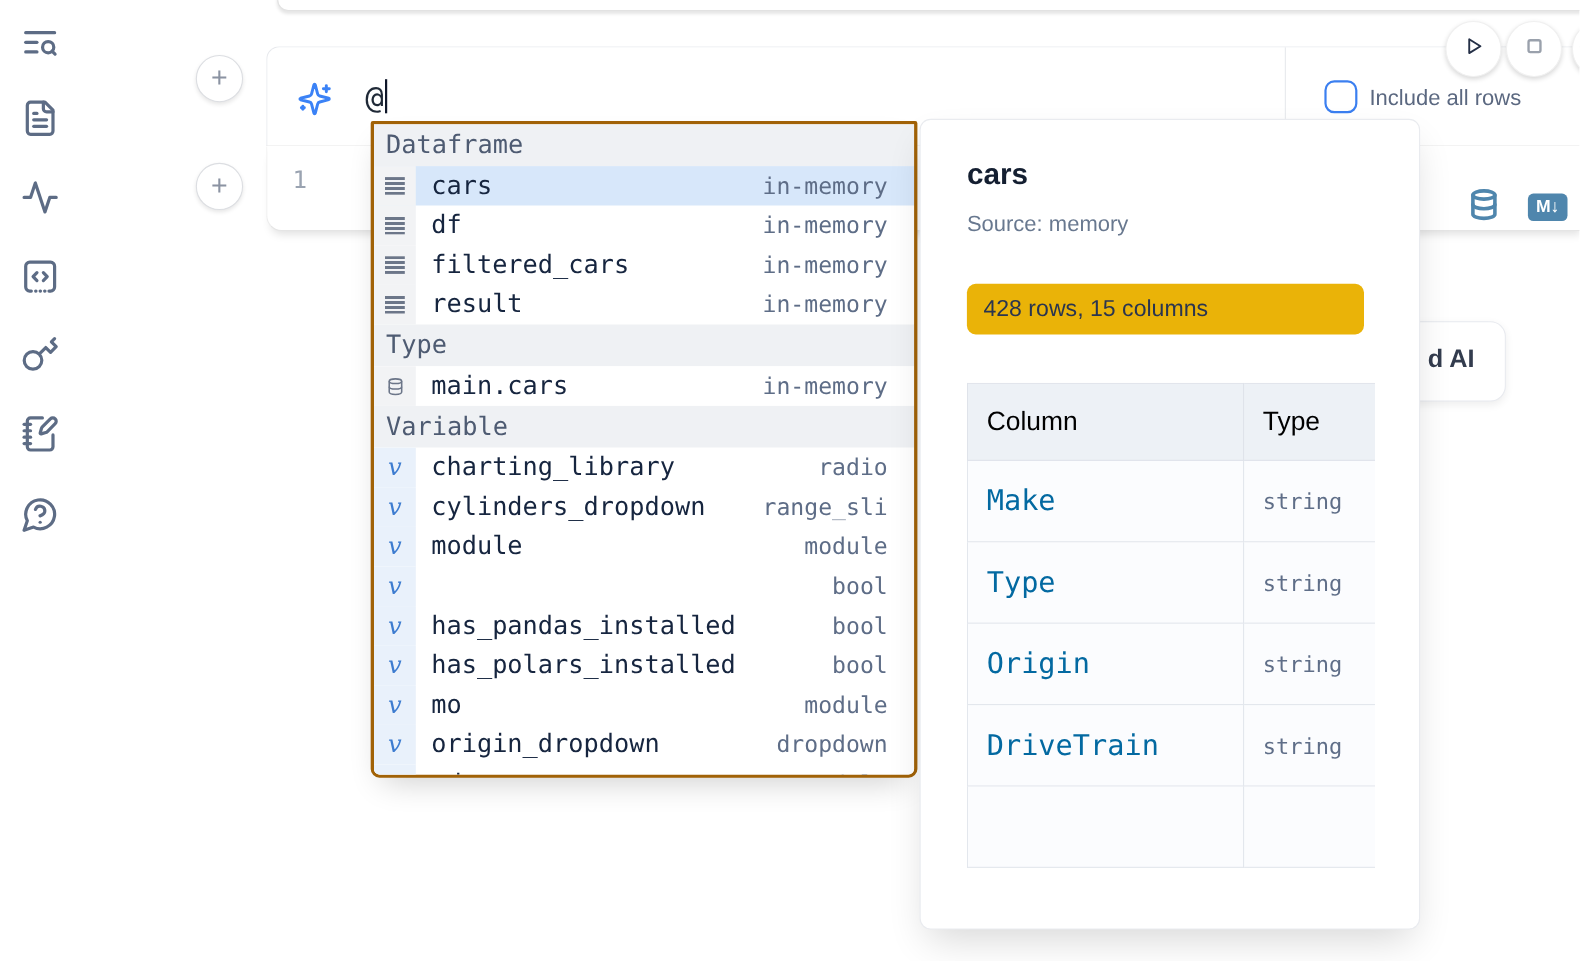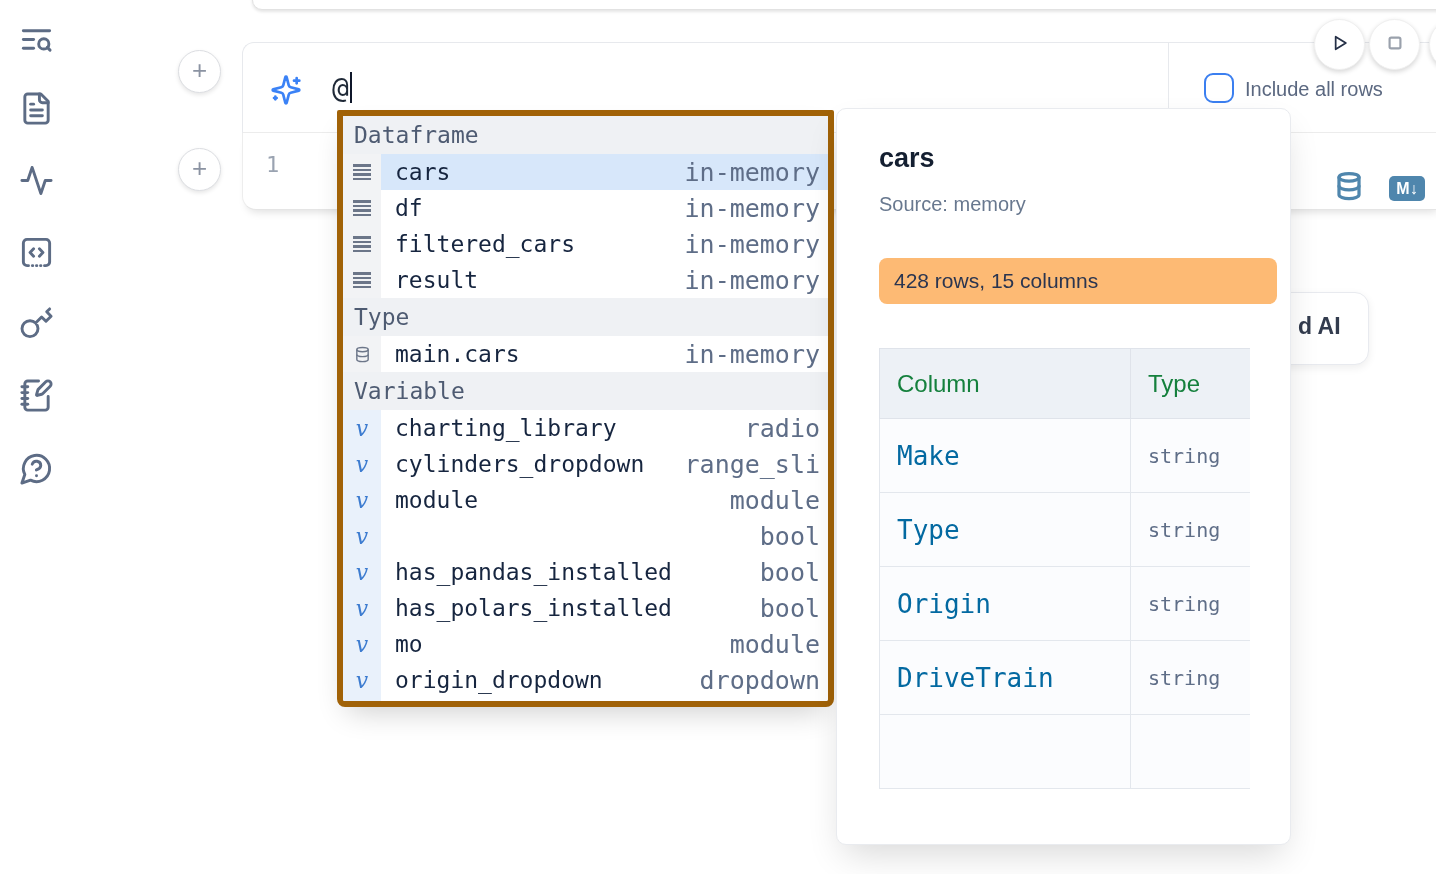--- a/index.html
+++ b/index.html
@@ -56,51 +56,51 @@
           text-align:center;cursor:pointer;}
 
   
   .ai-btn{position:absolute;left:1151px;top:292px;width:216px;height:71px;background:#fff;
           border:1px solid #e8eaef;border-radius:14px;box-shadow:0 3px 8px rgba(0,0,0,.07);
           z-index:10;cursor:pointer;}
   .ai-btn span{position:absolute;left:146px;top:20px;font-size:23px;font-weight:bold;color:#333c4e;}
 
   
   .completion{position:absolute;left:337px;top:110px;width:497px;height:597px;background:#fff;
-              z-index:30;border:6px solid #a16207;border-radius:2px 2px 8px 8px;
+              z-index:30;border:3px solid #a16207;border-radius:2px 2px 8px 8px;
               box-shadow:0 14px 28px -10px rgba(0,0,0,.20);overflow:hidden;box-sizing:border-box;
               font-family:"DejaVu Sans Mono",monospace;}
   .c-section{height:38px;background:#eff1f4;color:#4e5b72;font-size:23px;line-height:38px;
              padding-left:11px;}
   .c-row{height:36px;display:flex;align-items:center;background:#fff;cursor:pointer;}
   .c-row.selected{background:#d7e7fa;}
   .c-gutter{width:38px;height:36px;flex:none;background:#f2f3f5;display:flex;
             align-items:center;justify-content:center;}
   .c-gutter.variable{background:#e9f1fb;color:#3d7cd0;
                      font:italic 22px "DejaVu Serif",serif;}
   .c-gutter .rows-glyph{width:18px;height:16px;
       background:repeating-linear-gradient(to bottom,#6c7689 0 2.6px,transparent 2.6px 4.6px);}
   .c-gutter svg{width:17px;height:19px;stroke:#6c7689;fill:none;stroke-width:2;}
   .c-name{margin-left:14px;font-size:23px;color:#16253f;white-space:pre;}
-  .c-type{margin-left:auto;padding-right:8px;font-size:25px;color:#5e6d87;white-space:pre;
+  .c-type{margin-left:auto;padding-right:24px;font-size:21px;color:#5e6d87;white-space:pre;
           overflow:hidden;}
 
   
   .popup{position:absolute;left:836px;top:108px;width:455px;height:737px;background:#fff;
          border:1px solid #e9ebef;border-radius:10px;z-index:40;box-sizing:border-box;
          box-shadow:0 16px 36px -8px rgba(0,0,0,.16);}
   .p-title{position:absolute;left:42px;top:34px;font-size:27px;font-weight:bold;color:#141f31;}
   .p-source{position:absolute;left:42px;top:84px;font-size:20px;color:#68788f;}
-  .p-badge{position:absolute;left:42px;top:149px;width:398px;height:46px;background:#fdba74;
+  .p-badge{position:absolute;left:42px;top:149px;width:361px;height:46px;background:#eab308;
            border-radius:8px;line-height:46px;padding-left:15px;font-size:21px;color:#2a3550;
            box-sizing:border-box;}
   .p-tablewrap{position:absolute;left:42px;top:239px;width:371px;height:466px;overflow:hidden;}
   .p-table{border-collapse:collapse;table-layout:fixed;width:369px;}
   .p-table th{width:233px;height:69px;background:#edf1f6;border:1px solid #dfe3ea;
-              font-size:24px;font-weight:normal;color:#15803d;text-align:left;padding:0 0 0 17px;}
+              font-size:24px;font-weight:normal;color:#000000;text-align:left;padding:0 0 0 17px;}
   .p-table th:last-child{width:136px;}
   .p-table td{height:73px;background:#fbfcfe;border:1px solid #e3e7ed;padding:0 0 0 17px;}
   .p-table td.col-name{font-family:"DejaVu Sans Mono",monospace;font-size:26px;color:#0369a1;}
   .p-table td.col-type{font-family:"DejaVu Sans Mono",monospace;font-size:20px;color:#5f6e88;}
 </style>
 </head>
 <body>
 
 <div id="canvas">
 

